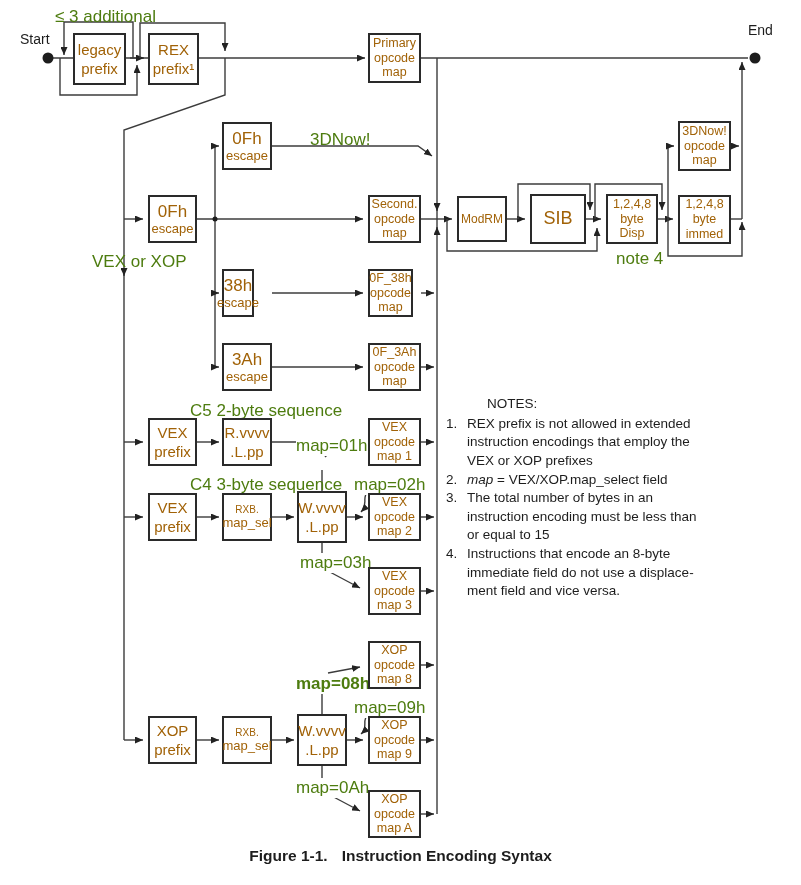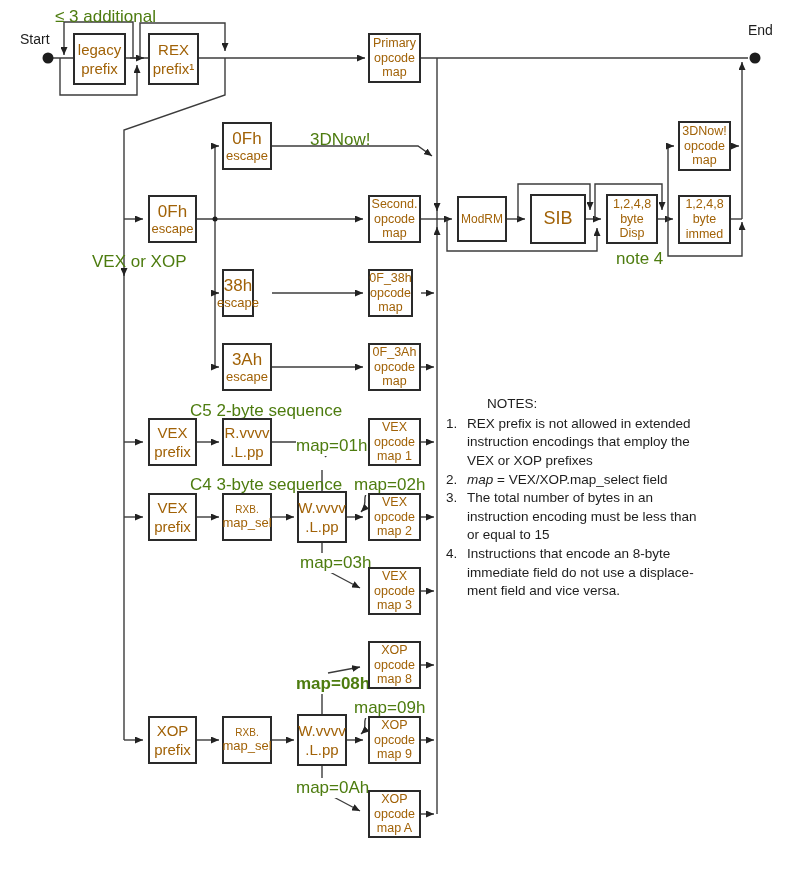--- a/index.html
+++ b/index.html
@@ -292,14 +292,17 @@
 or equal to 15</span>
     </div>
     <div class="nitem">
       <span>4.</span>
       <span class="ntext">Instructions that encode an 8-byte
 immediate field do not use a displace-
 ment field and vice versa.</span>
     </div>
   </div>
 
+  <div id="caption">
+    <span>Figure 1-1.</span><span class="gap"></span><span>Instruction Encoding Syntax</span>
+  </div>
 
 </div>
 
 </body></html>

